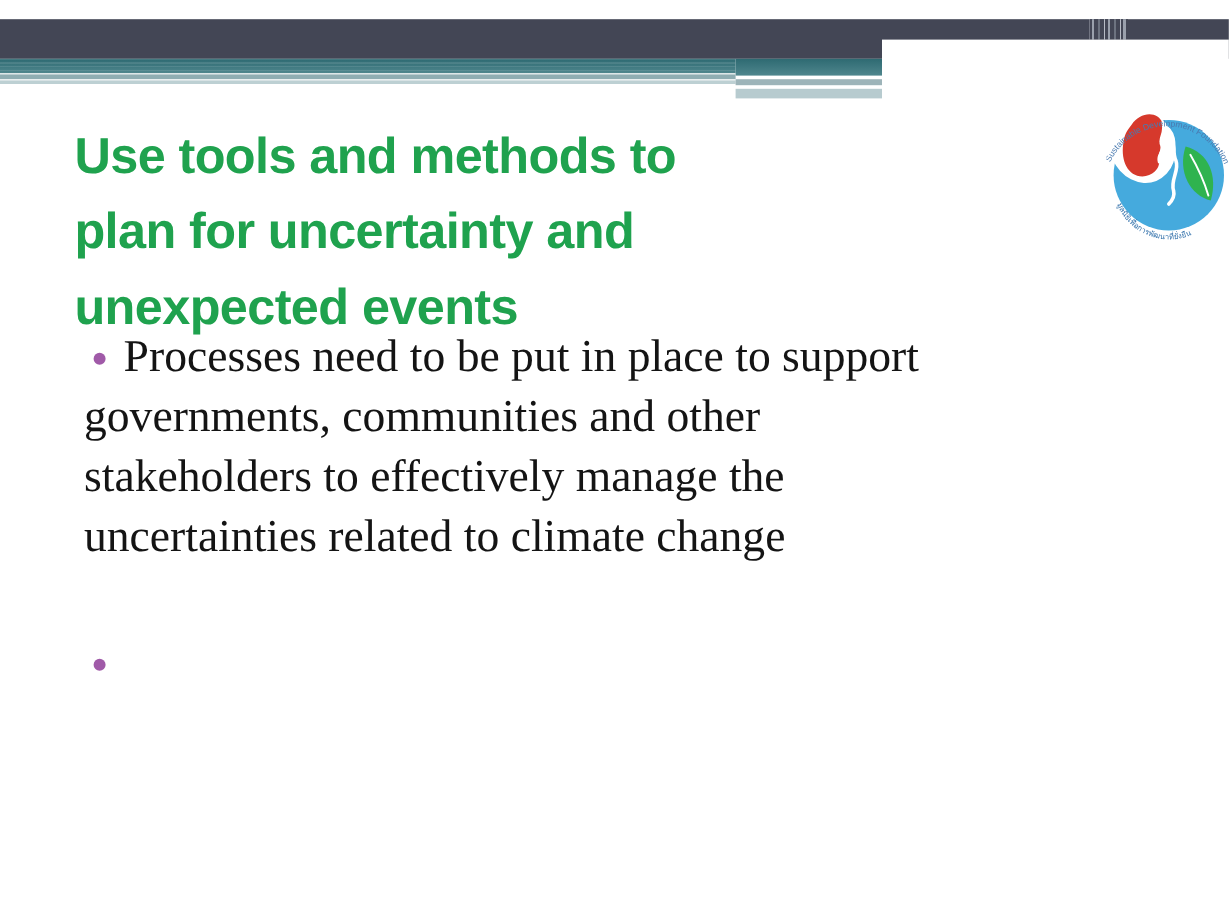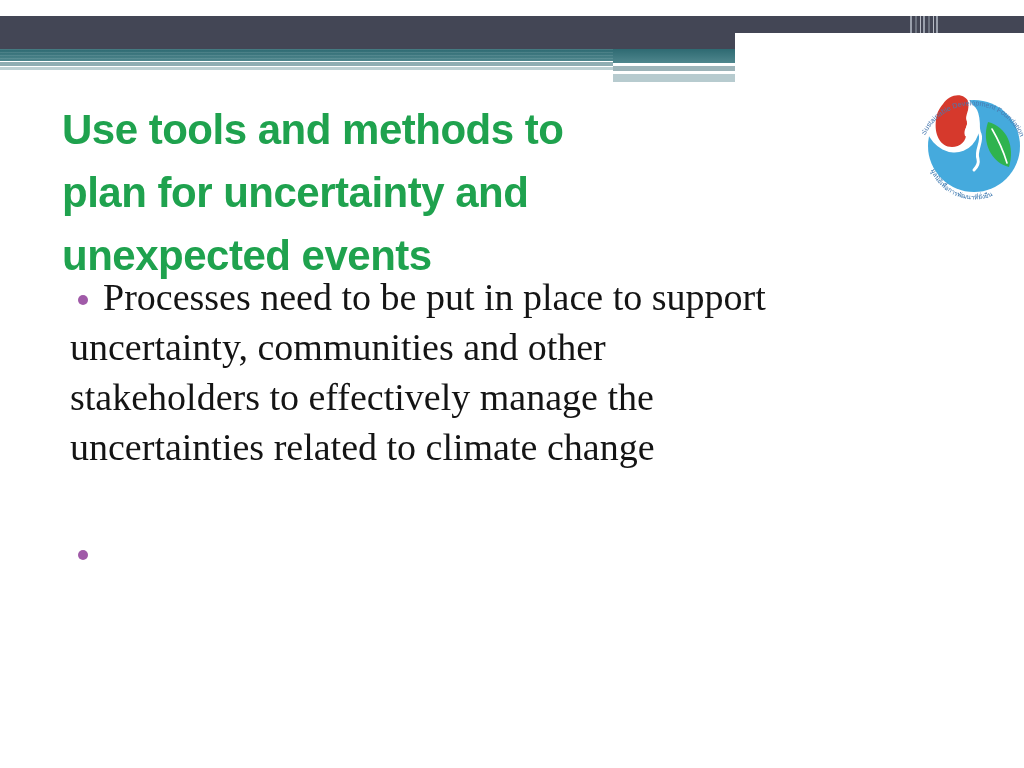--- a/index.html
+++ b/index.html
@@ -56,21 +56,21 @@
   <div class="step-pale"></div>
   <div class="white-cover"></div>
 
   <div class="page-title">Use tools and methods to
 plan for uncertainty and
 unexpected events</div>
 
   <div class="bullet-list">
     <div class="bullet-item">
       <span class="bullet-dot"></span><span class="bullet-text">Processes need to be put in place to support
-uncertainty, communities and other
+governments, communities and other
 stakeholders to effectively manage the
 uncertainties related to climate change</span>
     </div>
     <div class="bullet-item">
       <span class="bullet-dot"></span>
     </div>
   </div>
 
   <div class="logo-box">
     <svg width="104" height="150" viewBox="0 0 104 150">

